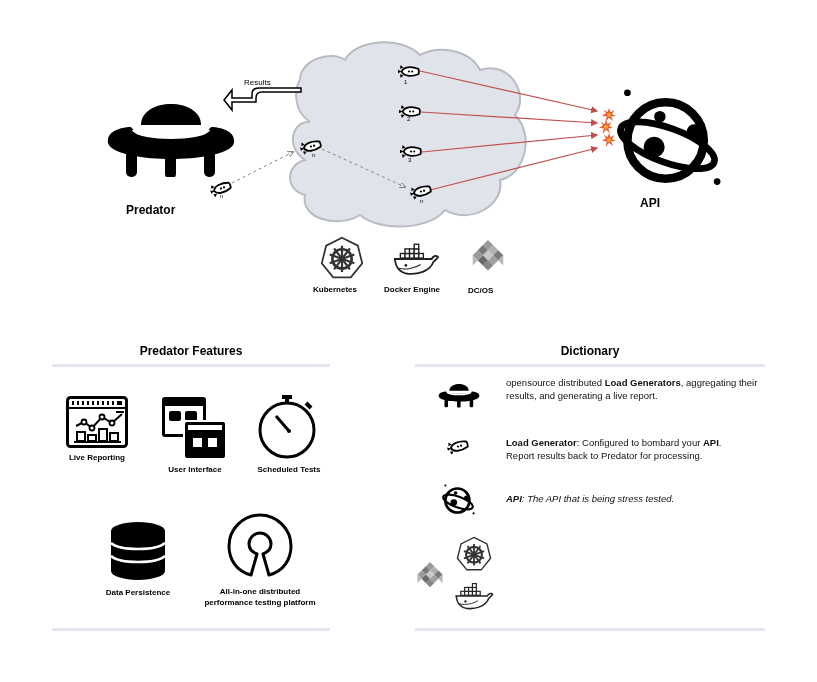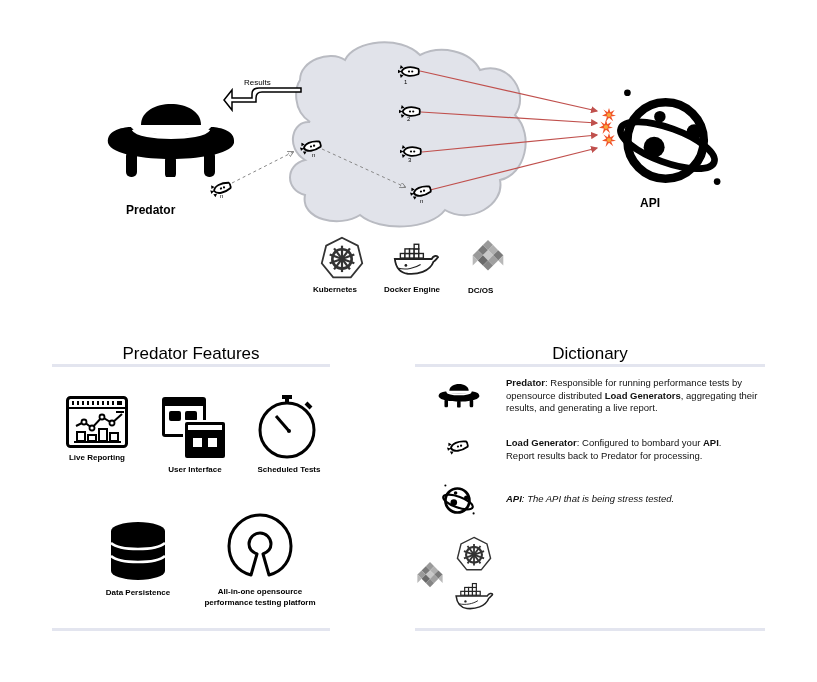--- a/index.html
+++ b/index.html
@@ -1,21 +1,21 @@
 <!DOCTYPE html>
 <html><head>
 <meta charset="utf-8">
 <style>
   html, body { margin: 0; padding: 0; background: #ffffff; }
   body { width: 817px; height: 682px; position: relative; overflow: hidden;
          font-family: "Liberation Sans", sans-serif; color: #000; }
   .lbl { position: absolute; font-weight: bold; text-align: left; white-space: nowrap; }
   .small { font-size: 8px; }
   .feat-label { font-size: 8px; font-weight: bold; text-align: center; position: absolute; line-height: 11px; }
-  .section-title { position: absolute; font-size: 17px; font-weight: normal; text-align: center; }
+  .section-title { position: absolute; font-size: 12px; font-weight: bold; text-align: center; }
   .divider { position: absolute; height: 3px; background: #e3e5ef; }
   .dict-text { position: absolute; font-size: 9.5px; line-height: 12.5px; color: #111; }
   .dict-text b { font-weight: bold; }
   svg { position: absolute; overflow: visible; }
 </style>
 </head>
 <body>
 
 <svg width="0" height="0" style="position:absolute">
   <defs>
@@ -242,34 +242,33 @@
   <ellipse cx="28" cy="49" rx="27" ry="9" fill="#000"></ellipse>
   <path d="M1 21 C10 29, 46 29, 55 21" fill="none" stroke="#fff" stroke-width="2.5"></path>
   <path d="M1 34 C10 42, 46 42, 55 34" fill="none" stroke="#fff" stroke-width="2.5"></path>
 </svg>
 <div class="feat-label" style="left:98px;top:587px;width:80px;">Data Persistence</div>
 
 <svg width="64" height="64" viewBox="0 0 64 64" style="left:228px;top:514px;">
   <path d="M23 61 C8 57, 1 45, 1 32 C1 15, 15 1, 32 1 C49 1, 63 15, 63 32 C63 45, 56 57, 41 61 L35 40 C40 38, 43 35, 43 30 C43 24, 38 19, 32 19 C26 19, 21 24, 21 30 C21 35, 24 38, 29 40 Z" fill="none" stroke="#000" stroke-width="3" stroke-linejoin="round"></path>
 </svg>
 <div class="feat-label" style="left:200px;top:586px;width:120px;">
-  <div>All-in-one opensource</div>
+  <div>All-in-one distributed</div>
   <div>performance testing platform</div>
 </div>
 
 <div class="divider" style="left:52px;top:628px;width:278px;"></div>
 
 <div class="section-title" style="left:415px;top:344px;width:350px;">Dictionary</div>
 <div class="divider" style="left:415px;top:364px;width:350px;"></div>
 
 <svg width="42" height="30" viewBox="0 0 130 90" style="left:438px;top:378px;">
     <use href="#ufo"></use>
   </svg>
 <div class="dict-text" style="left:506px;top:377px;width:270px;">
-  <div><b>Predator</b><span>: </span><span>Responsible for running performance tests by</span></div>
   <div><span>opensource distributed </span><b>Load Generators</b><span>, aggregating their</span></div>
   <div><span>results, and generating a live report.</span></div>
 </div>
 
 <svg width="22" height="13" viewBox="0 0 24 14" style="left:447px;top:440px;transform:rotate(-15deg);">
     <use href="#rocket"></use>
   </svg>
 <div class="dict-text" style="left:506px;top:437px;width:270px;">
   <div><b>Load Generator</b><span>: </span><span>Configured to bombard your </span><b>API</b><span>.</span></div>
   <div><span>Report results back to Predator for processing.</span></div>

